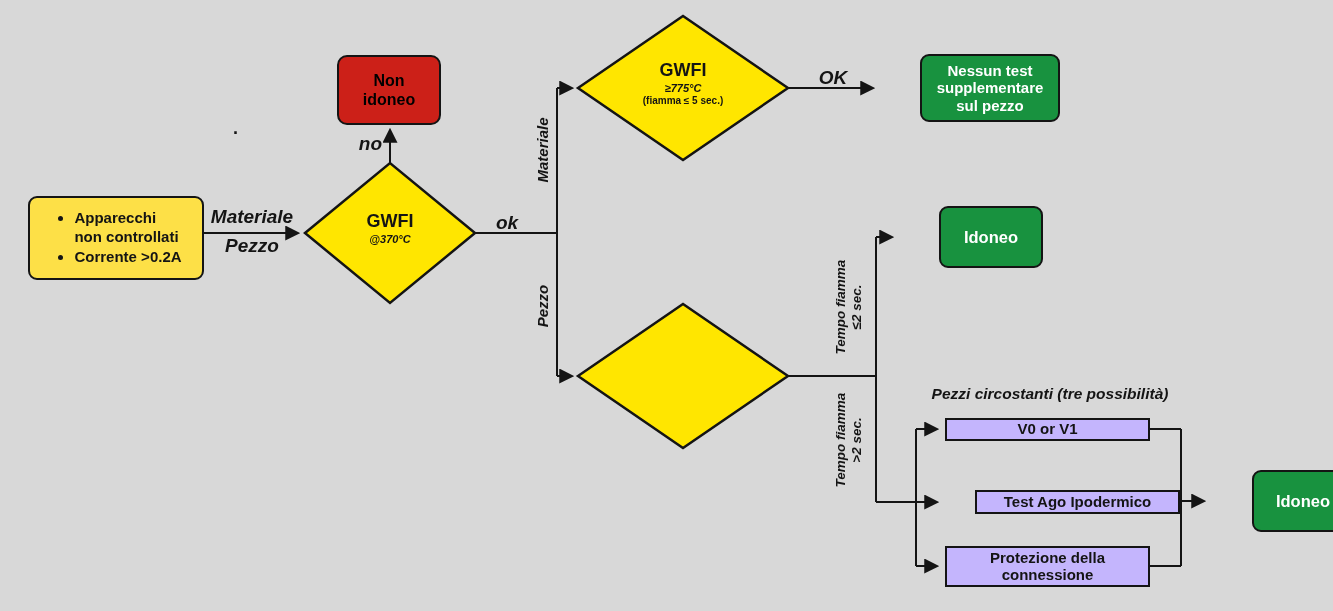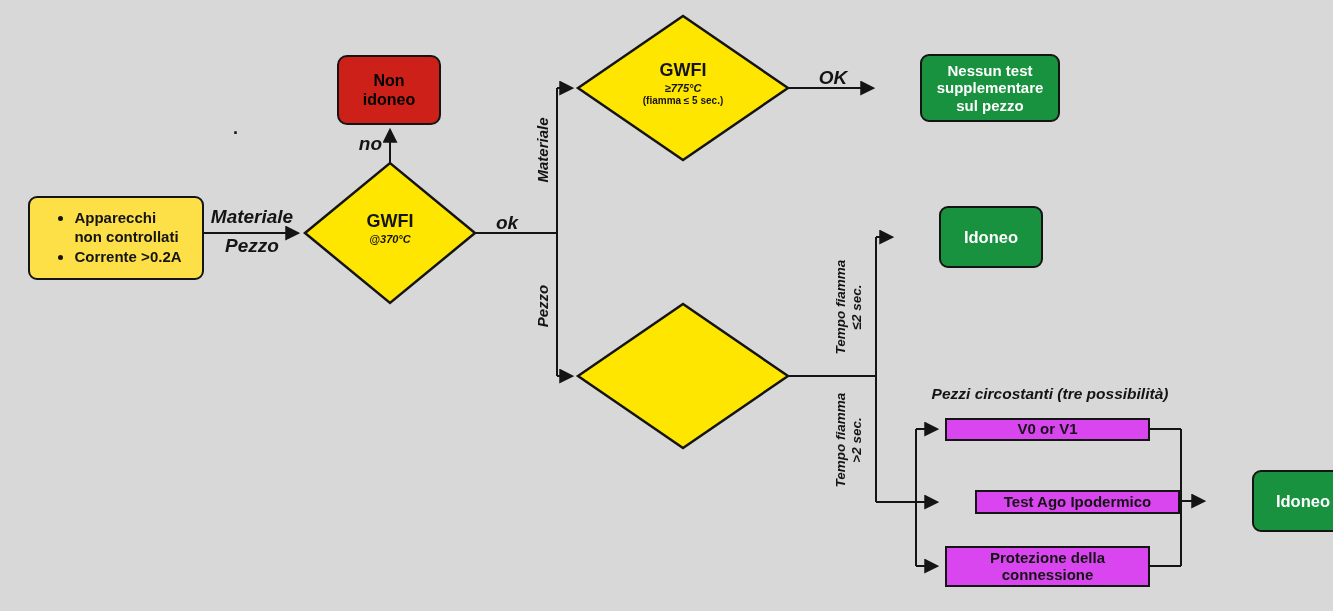--- a/index.html
+++ b/index.html
@@ -9,21 +9,21 @@
   }
   svg.layer{position:absolute;left:0;top:0;}
   .box{
     position:absolute;box-sizing:border-box;border:2.5px solid #141414;
     display:flex;align-items:center;justify-content:center;text-align:center;font-weight:bold;
   }
   .pre{white-space:pre-line;}
   .white{background:#fde047;border-radius:9px;}
   .red{background:#cc2018;color:#000000;border-radius:10px;font-size:16px;line-height:1.2;}
   .green{background:#18923f;color:#ffffff;border-radius:9px;margin-left:40px;}
-  .yellow{background:#d946ef;border:2px solid #141414;font-size:15px;line-height:1.12;border-radius:0;}
+  .yellow{background:#c4b5fd;border:2px solid #141414;font-size:15px;line-height:1.12;border-radius:0;}
   .dtext{position:absolute;text-align:center;font-weight:bold;line-height:1.22;}
   .t1{font-size:18px;}
   .t2{font-size:11px;font-style:italic;}
   .t3{font-size:10px;}
   .lbl{position:absolute;font-weight:bold;font-style:italic;font-size:19px;text-align:center;line-height:1.15;}
   .rot{transform:rotate(-90deg);display:flex;flex-direction:column;align-items:center;justify-content:center;font-size:13.5px;}
   .startlist{margin:0;padding:0 0 0 24px;text-align:left;font-size:15px;font-weight:bold;line-height:1.25;}
   .startlist li{margin:1px 0;}
   .heading{position:absolute;font-weight:bold;font-style:italic;font-size:15.5px;text-align:center;}
   .dot{position:absolute;font-weight:bold;font-size:18px;}

